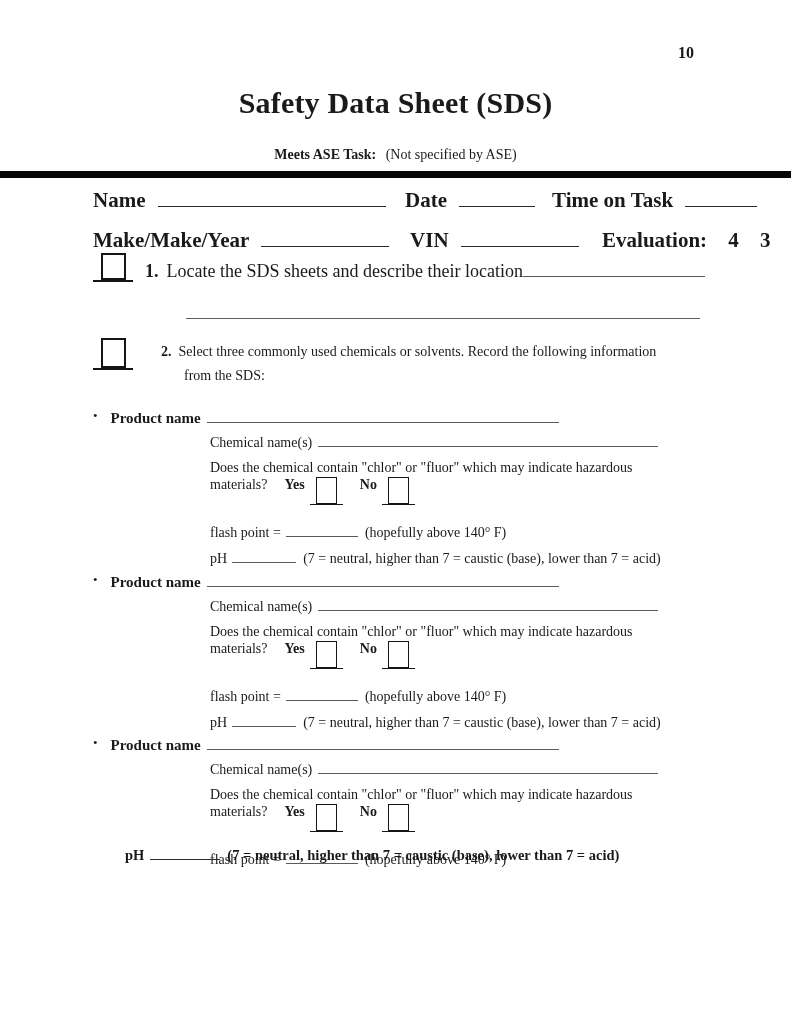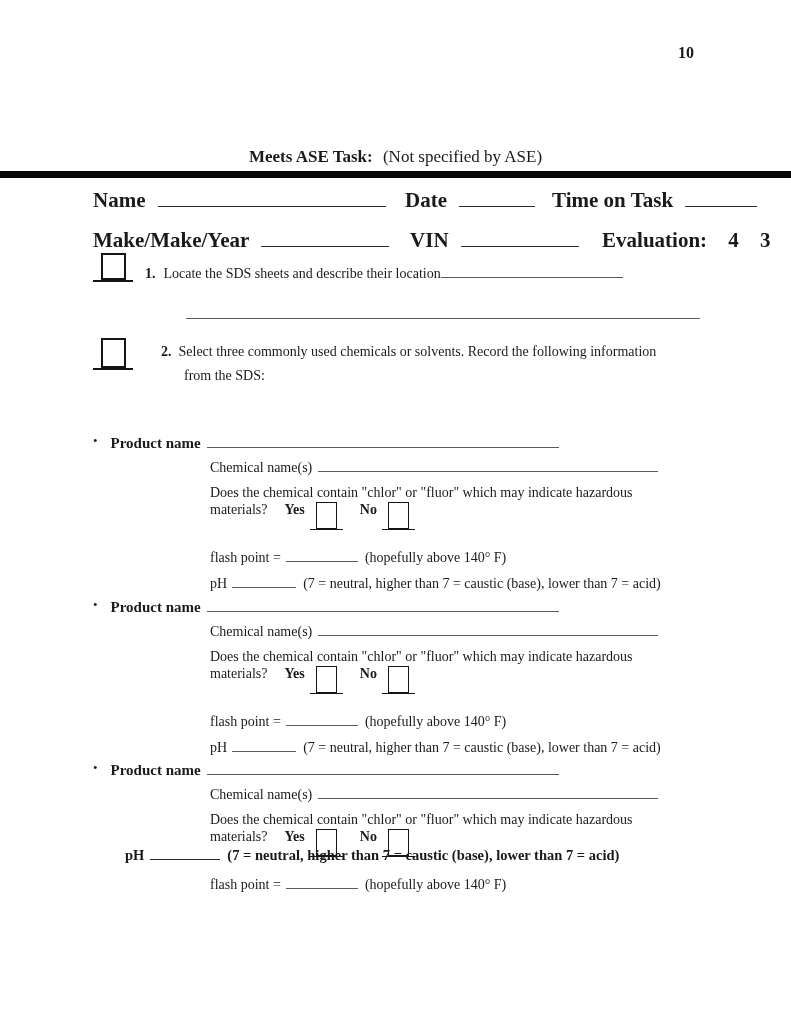--- a/index.html
+++ b/index.html
@@ -10,46 +10,46 @@
     background:#ffffff;
     font-family:"Liberation Serif","DejaVu Serif",serif;
     color:#1a1a1a;
     overflow:hidden;
   }
   .abs{position:absolute;}
   .b{font-weight:bold;}
   .center{left:0;right:0;text-align:center;}
   .page-number{left:678px;top:44px;font-size:16px;font-weight:bold;}
   .title{top:86px;font-size:30px;font-weight:bold;letter-spacing:.2px;}
-  .meets{top:147px;font-size:17px;}
+  .meets{top:147px;font-size:14px;}
   .meets .val{margin-left:6px;}
   .rule{left:0;top:171px;width:791px;height:7px;background:#070707;}
 
   .hdr-row{left:93px;font-size:21px;font-weight:bold;white-space:nowrap;}
   .uline{display:inline-block;border-bottom:1.4px solid #5a5a5a;height:13px;vertical-align:baseline;}
   .uline.dark{border-bottom-color:#2a2a2a;border-bottom-width:1.6px;}
   .eval-num{margin-left:16px;}
 
   
   .num-check{display:inline-block;border-bottom:2px solid #151515;padding:0 7px 0 8px;line-height:0;}
   .num-check .box{display:inline-block;width:21px;height:23px;border:2px solid #151515;background:#fff;}
   .num-check.tall .box{height:26px;}
 
-  .item-row{display:flex;align-items:flex-end;font-size:14px;text-align:center;}
+  .item-row{display:flex;align-items:flex-end;font-size:18px;text-align:center;}
   .item-row .itext{margin-left:12px;margin-bottom:0px;white-space:nowrap;}
   .item-row .num{font-weight:bold;}
   .item-row .t{margin-left:8px;}
 
   .item2-row{display:flex;align-items:flex-start;font-size:14px;gap:16px;}
   .item2-text{margin-left:12px;line-height:24px;margin-top:6px;}
   .item2-text .num{font-weight:bold;margin-right:7px;}
   .item2-text .line2{margin-left:23px;}
 
   .pblock{left:93px;width:660px;font-size:14px;}
-  .prow-a{line-height:19px;white-space:nowrap;margin-top:25px;}
+  .prow-a{line-height:19px;white-space:nowrap;}
   .bullet{display:inline-block;font-size:13px;margin-right:13px;vertical-align:3px;}
   .pname{font-weight:bold;font-size:15px;}
   .sub{margin-left:117px;white-space:nowrap;}
   .prow-b{margin-top:5px;line-height:19px;}
   .prow-c{margin-top:6px;line-height:19px;}
   .prow-d{margin-top:0px;height:31px;display:flex;align-items:flex-start;}
   .prow-d .txt{margin-bottom:1px;}
   .prow-d .yn{font-weight:bold;margin-left:17px;margin-bottom:1px;}
   .yn-check{display:inline-block;border-bottom:1.6px solid #151515;padding:0 6px;margin-left:5px;line-height:0;}
   .yn-check .box{display:inline-block;width:19px;height:25px;border:1.7px solid #151515;background:#fff;}
@@ -58,20 +58,21 @@
   .note{margin-left:7px;}
   .footer-ph{left:125px;top:846px;font-size:14.5px;font-weight:bold;white-space:nowrap;}
 </style>
 </head>
 <body>
 
 <div class="page">
 
   <div class="abs page-number">10</div>
 
+  <div class="abs center title">Safety Data Sheet (SDS)</div>
 
   <div class="abs center meets">
     <span class="b">Meets ASE Task:</span>
     <span class="val">(Not specified by ASE)</span>
   </div>
 
   <div class="abs rule"></div>
 
   <div class="abs hdr-row" style="top:188px;">
     <span>Name</span>

